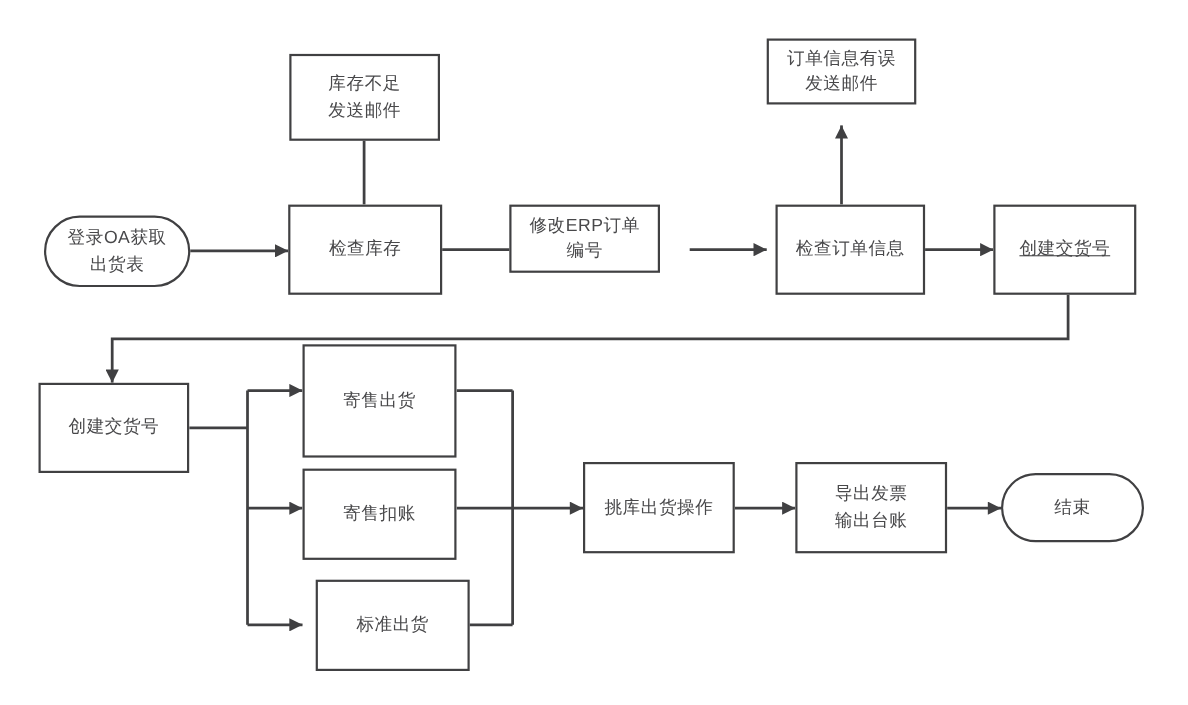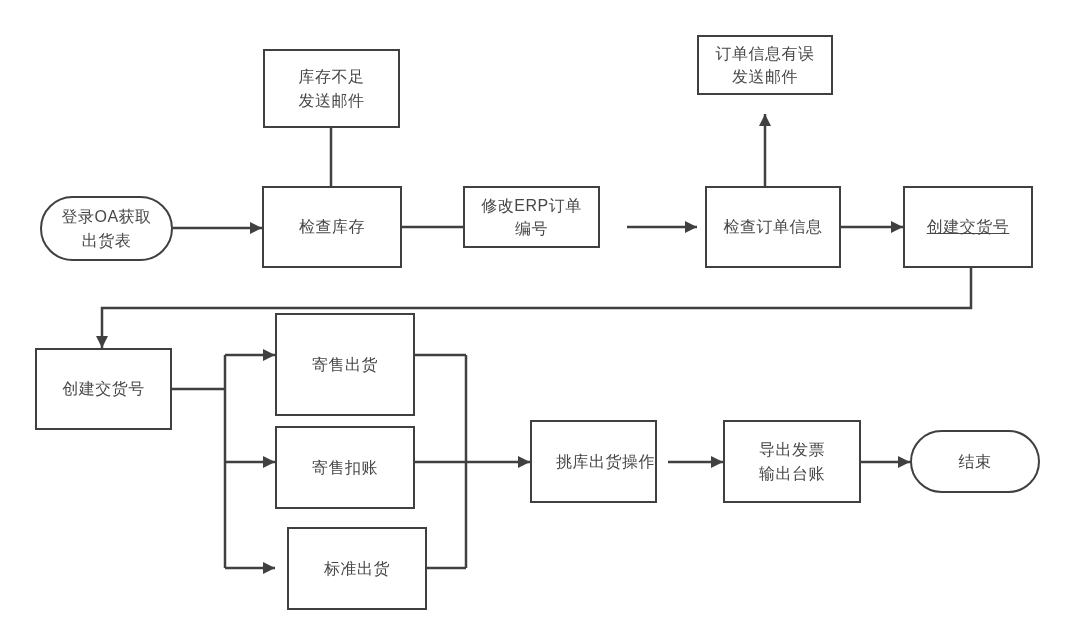--- a/index.html
+++ b/index.html
@@ -38,21 +38,21 @@
   #n-stock-email      {left:263px; top:49px;  width:137px; height:79px;}
   #n-check-stock      {left:262px; top:186px; width:140px; height:82px;}
   #n-modify-erp       {left:463px; top:186px; width:137px; height:62px;}
   #n-order-email      {left:697px; top:35px;  width:136px; height:60px;}
   #n-check-order      {left:705px; top:186px; width:136px; height:82px;}
   #n-create-delivery  {left:903px; top:186px; width:130px; height:82px;text-decoration:underline;}
   #n-judge-mode       {left:35px;  top:348px; width:137px; height:82px;}
   #n-consign-ship     {left:275px; top:313px; width:140px; height:103px;}
   #n-consign-deduct   {left:275px; top:426px; width:140px; height:83px;align-items:center;}
   #n-standard-ship    {left:275px; top:527px; width:140px; height:83px;margin-left:12px;}
-  #n-pick-ship        {left:530px; top:420px; width:127px; height:83px;justify-content:flex-end;}
+  #n-pick-ship        {left:530px; top:420px; width:138px; height:83px;}
   #n-export-invoice   {left:723px; top:420px; width:138px; height:83px;}
   #n-end              {left:910px; top:430px; width:130px; height:63px;}
 </style>
 </head>
 <body>
 
 <div id="canvas">
 
   <svg id="edges" viewBox="0 0 1080 641" xmlns="http://www.w3.org/2000/svg">
     <defs>

